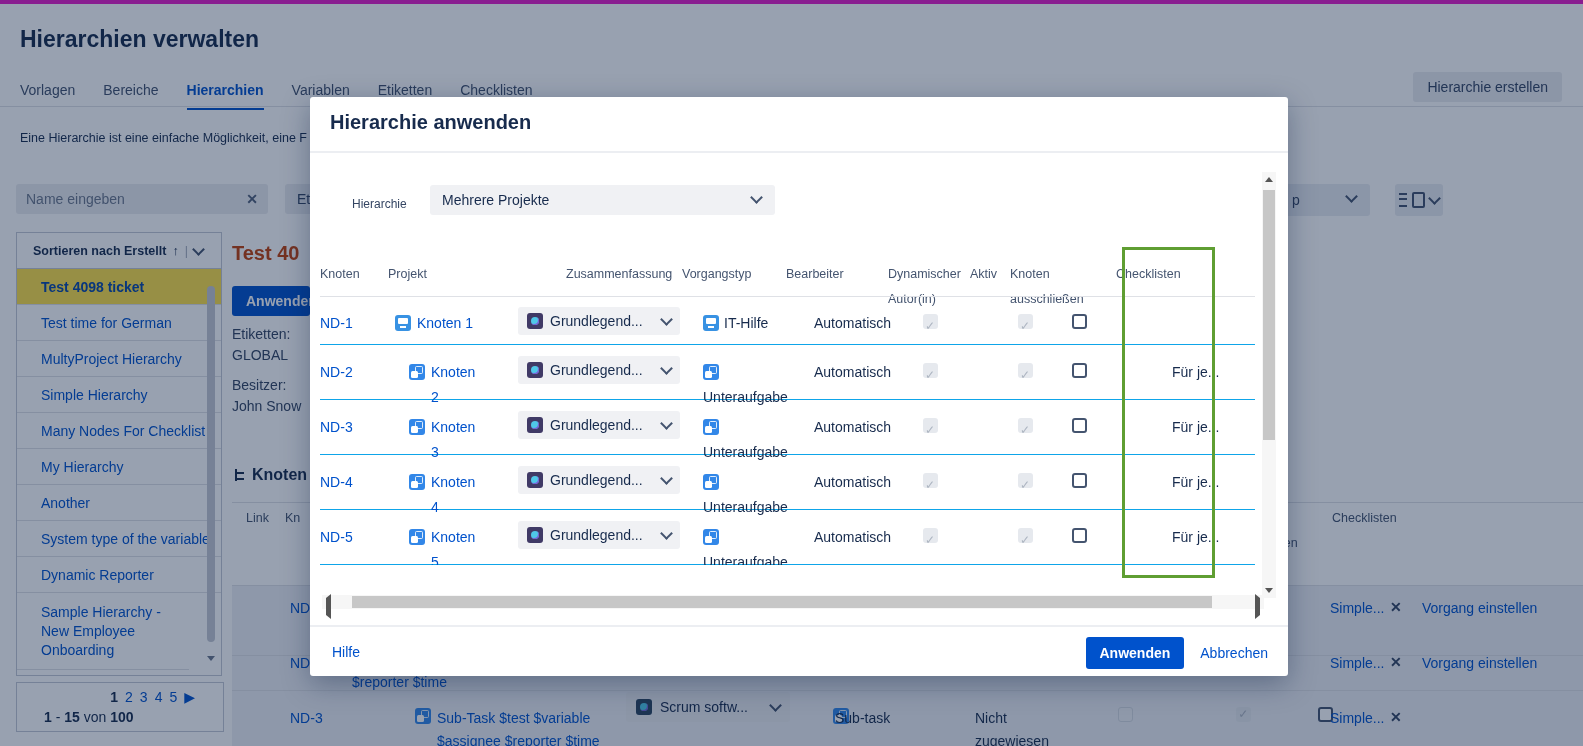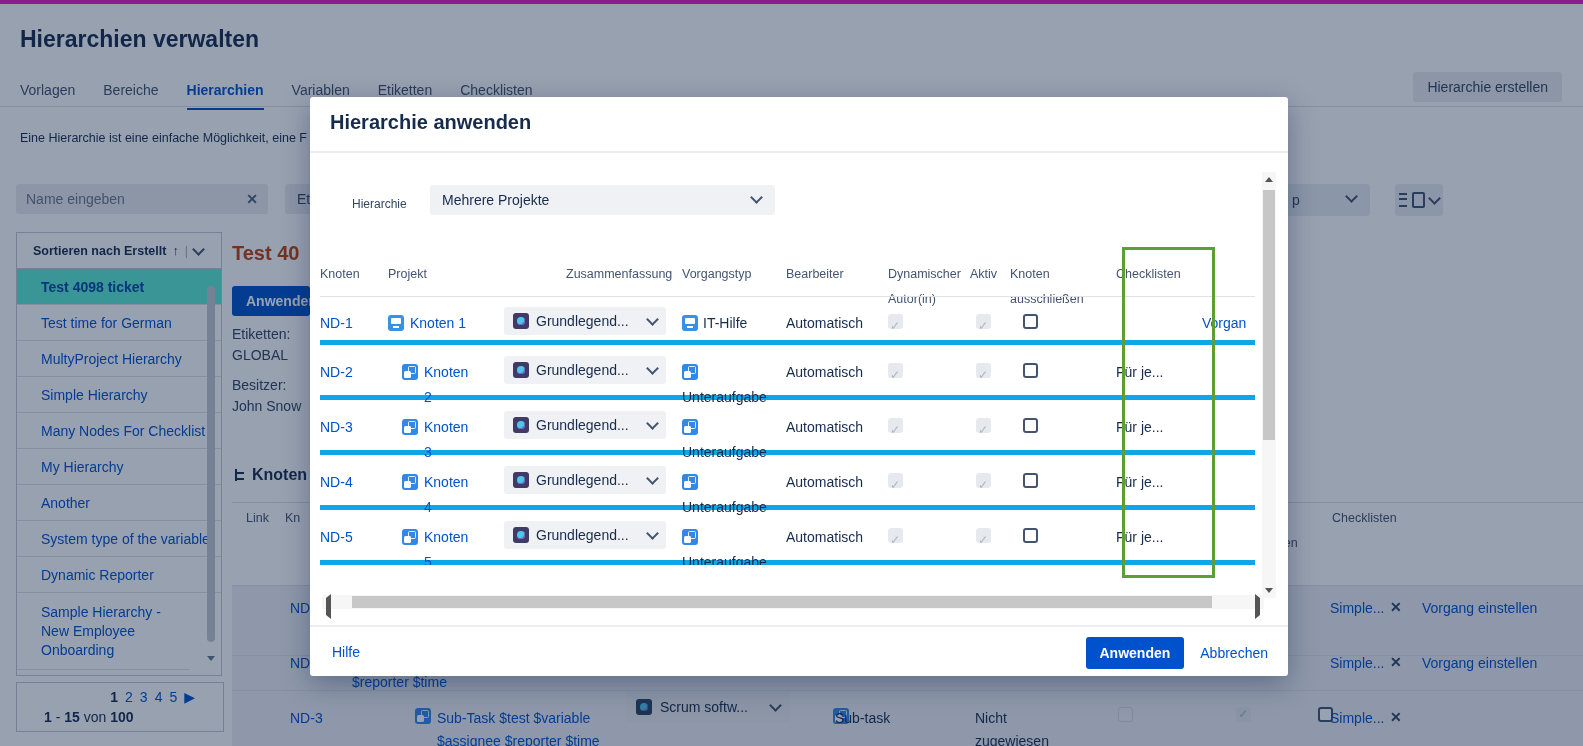--- a/index.html
+++ b/index.html
@@ -43,21 +43,21 @@
       transform:rotate(45deg);transform-origin:center;margin-top:-3px;}
 
   
   .side-panel{left:16px;top:232px;width:206px;height:444px;border:1px solid #c3c9d4;box-sizing:border-box;background:#fff;}
   .sort-row{height:35px;border-bottom:1px solid #c3c9d4;display:flex;align-items:center;padding-left:16px;
       font-size:12.5px;font-weight:bold;color:#172b4d;gap:6px;}
   .sort-sep{color:#a5adba;font-weight:normal;}
   .side-item{padding:10px 8px 9px 24px;font-size:14px;color:#0052cc;border-bottom:1px solid #dfe1e6;
       white-space:nowrap;overflow:hidden;}
   .side-item.wrap{white-space:normal;line-height:19px;}
-  .side-item.selected{background:#5eead4;color:#0747a6;font-weight:bold;}
+  .side-item.selected{background:#fde047;color:#0747a6;font-weight:bold;}
   .side-scroll{left:207px;top:272px;width:9px;height:400px;}
   .side-thumb{position:absolute;left:0;top:14px;width:8px;height:356px;background:#c4c9d2;border-radius:4px;}
   .tri-up{width:0;height:0;border-left:4px solid transparent;border-right:4px solid transparent;border-bottom:5px solid #6b778c;}
   .tri-down{width:0;height:0;border-left:4px solid transparent;border-right:4px solid transparent;border-top:5px solid #6b778c;}
   .side-scroll .tri-down{position:absolute;left:0;top:384px;}
   .pag-box{left:16px;top:682px;width:208px;height:50px;border:1px solid #c3c9d4;box-sizing:border-box;background:#fff;}
   .pag-pages{position:absolute;right:28px;top:6px;font-size:14px;display:flex;gap:7px;}
   .pag-pages .cur{color:#172b4d;font-weight:bold;}
   .pag-pages a{color:#0052cc;}
   .pag-count{position:absolute;left:27px;top:26px;font-size:14px;color:#172b4d;}
@@ -108,21 +108,21 @@
   .m-hdiv{position:absolute;left:0;top:54px;width:100%;height:2px;background:#eceef2;}
   .m-hier-label{position:absolute;left:42px;top:100px;font-size:12px;color:#344563;}
   .m-hier-dd{position:absolute;left:120px;top:88px;width:345px;height:30px;background:#f0f1f4;border-radius:3px;}
   .m-hier-dd .val{position:absolute;left:12px;top:7px;font-size:14px;color:#172b4d;}
   .m-hier-dd .chev{position:absolute;right:14px;top:11px;}
 
   .m-thead{position:absolute;left:10px;top:150px;width:935px;display:flex;overflow:hidden;
       font-size:12.5px;color:#44546f;line-height:24px;}
   .m-thead-div{position:absolute;left:10px;top:199px;width:935px;height:1px;background:#dfe1e6;}
   .m-rows{position:absolute;left:10px;top:199px;width:935px;overflow:hidden;}
-  .m-row{display:flex;border-bottom:5px solid #0ea5e9;box-sizing:border-box;font-size:14px;color:#172b4d;}
+  .m-row{display:flex;border-bottom:1px solid #0ea5e9;box-sizing:border-box;font-size:14px;color:#172b4d;gap:7px;}
   .m-row.h49{height:49px;}
   .m-row.h55{height:55px;}
   .mc{box-sizing:border-box;padding:15px 10px 0 0;flex:none;line-height:25px;}
   .mc-key{width:68px;}
   .mc-sum{width:116px;display:flex;gap:6px;}
   .mc-proj{width:178px;padding-top:11px;}
   .mc-type{width:104px;}
   .mc-asg{width:102px;}
   .mc-dyn{width:82px;}
   .mc-act{width:40px;padding-left:6px;}

